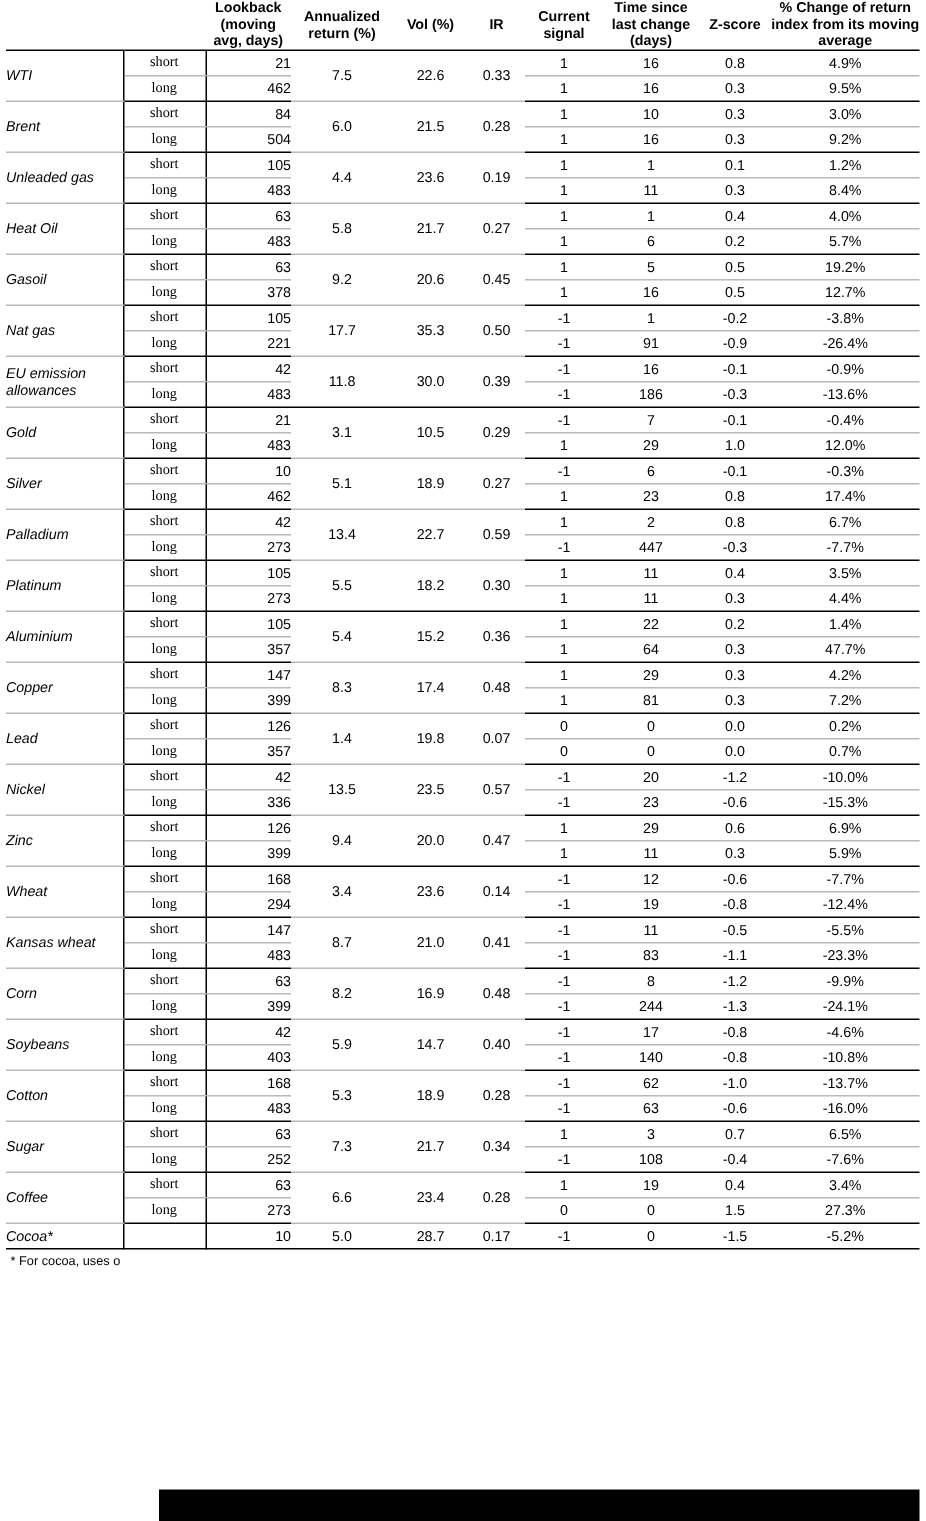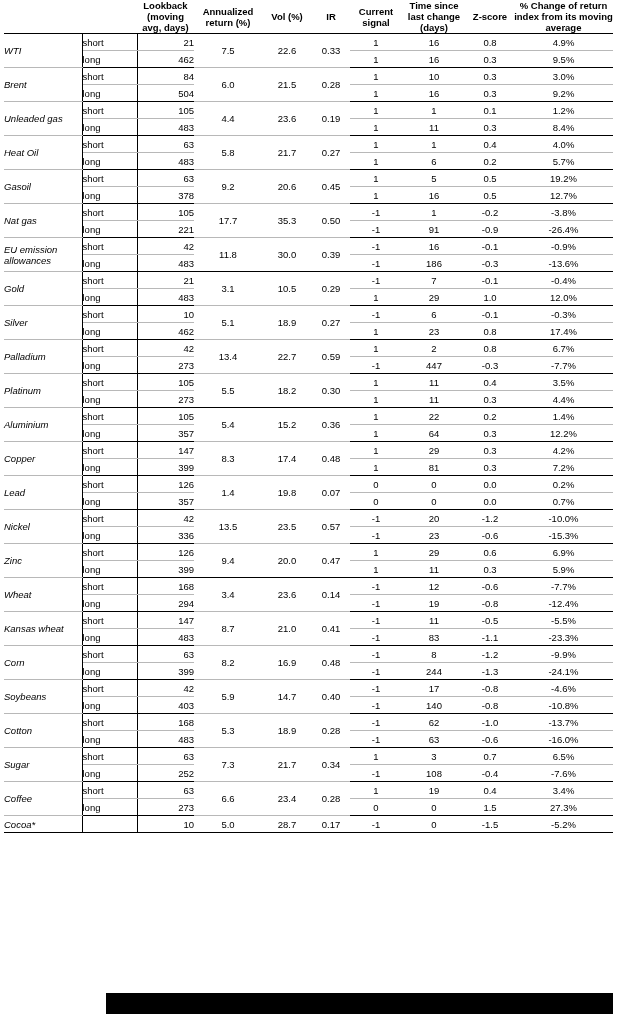--- a/index.html
+++ b/index.html
@@ -63,23 +63,24 @@
     line-height: 11px;
     height: 17px;
   }
   td.name {
     text-align: left;
     padding-left: 3px;
     border-right: 1.2px solid #000;
     font-style: italic;
   }
   td.tenor {
-    text-align: left;
+    text-align: center;
     padding-left: 6px;
     border-right: 1.2px solid #000;
+    font-family: Liberation Serif, serif;
   }
   td.num { text-align: center; }
   td.lookback { text-align: right; }
   td.merge { text-align: center; }
 
   
   tr.short td { border-bottom: 0.6px solid #b8b8b8; }
   tr.long td { border-bottom: 1.2px solid #000; }
   tr.long.thick td { border-bottom: 1.6px solid #000; }
   tr.single td { border-bottom: 1.6px solid #000; margin-top: 22px; }
@@ -367,21 +368,21 @@
           <td class="num">22</td>
           <td class="num">0.2</td>
           <td class="num">1.4%</td>
         </tr>
         <tr class="long">
           <td class="tenor">long</td>
           <td class="lookback">357</td>
           <td class="num">1</td>
           <td class="num">64</td>
           <td class="num">0.3</td>
-          <td class="num">12.2%</td>
+          <td class="num">47.7%</td>
         </tr>
         <tr class="short">
           <td class="name" rowspan="2">Copper</td>
           <td class="tenor">short</td>
           <td class="lookback">147</td>
           <td class="merge mergecell" rowspan="2">8.3</td>
           <td class="merge mergecell" rowspan="2">17.4</td>
           <td class="merge mergecell" rowspan="2">0.48</td>
           <td class="num">1</td>
           <td class="num">29</td>
@@ -603,14 +604,15 @@
           <td class="merge">5.0</td>
           <td class="merge">28.7</td>
           <td class="merge">0.17</td>
           <td class="num">-1</td>
           <td class="num">0</td>
           <td class="num">-1.5</td>
           <td class="num">-5.2%</td>
         </tr>
       </tbody>
   </table>
+  <div class="footnote">* For cocoa, uses o</div>
   <div class="black-bar"></div>
 </div>
 
 </body></html>

